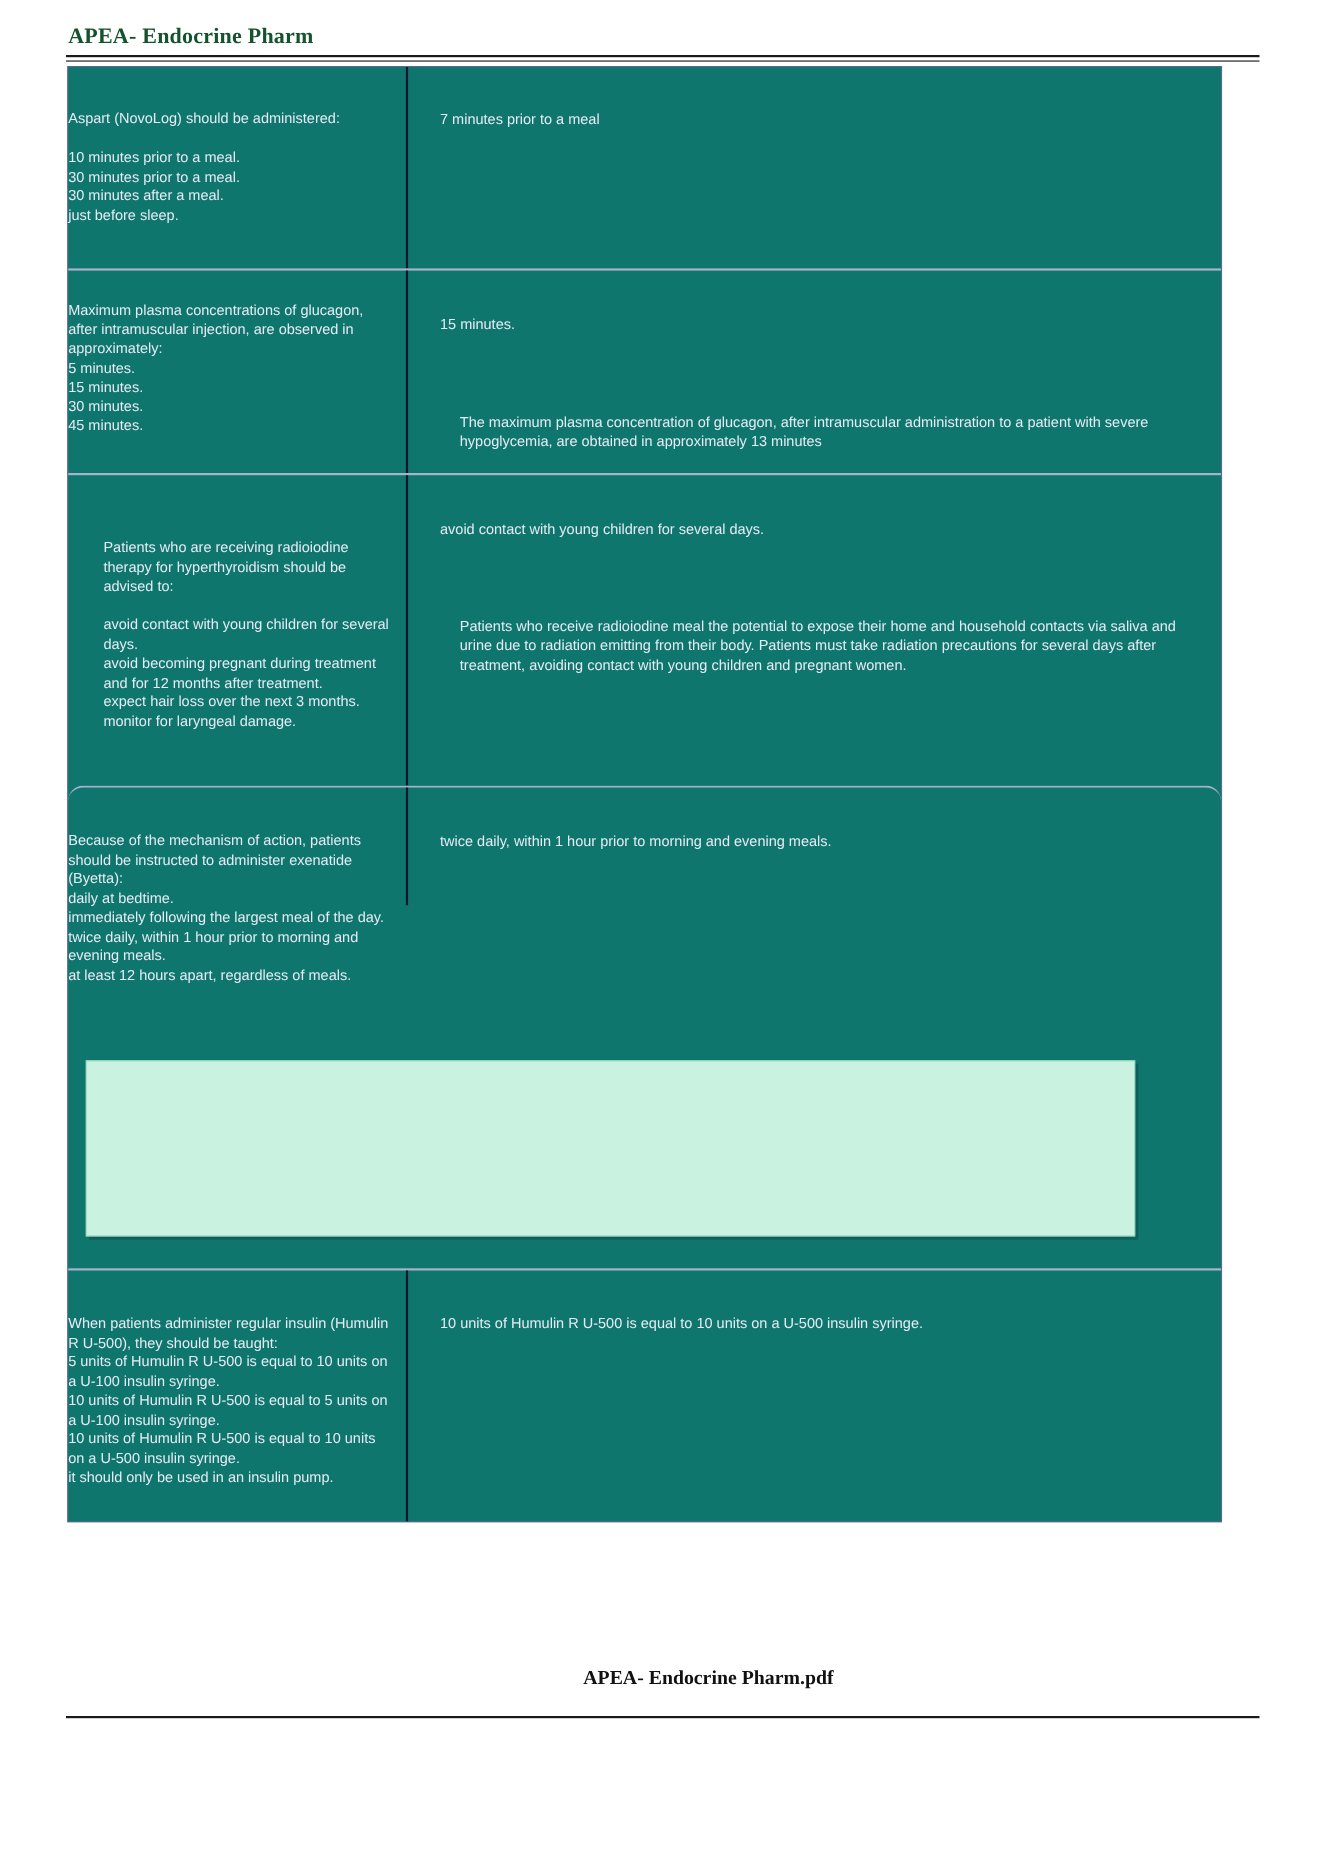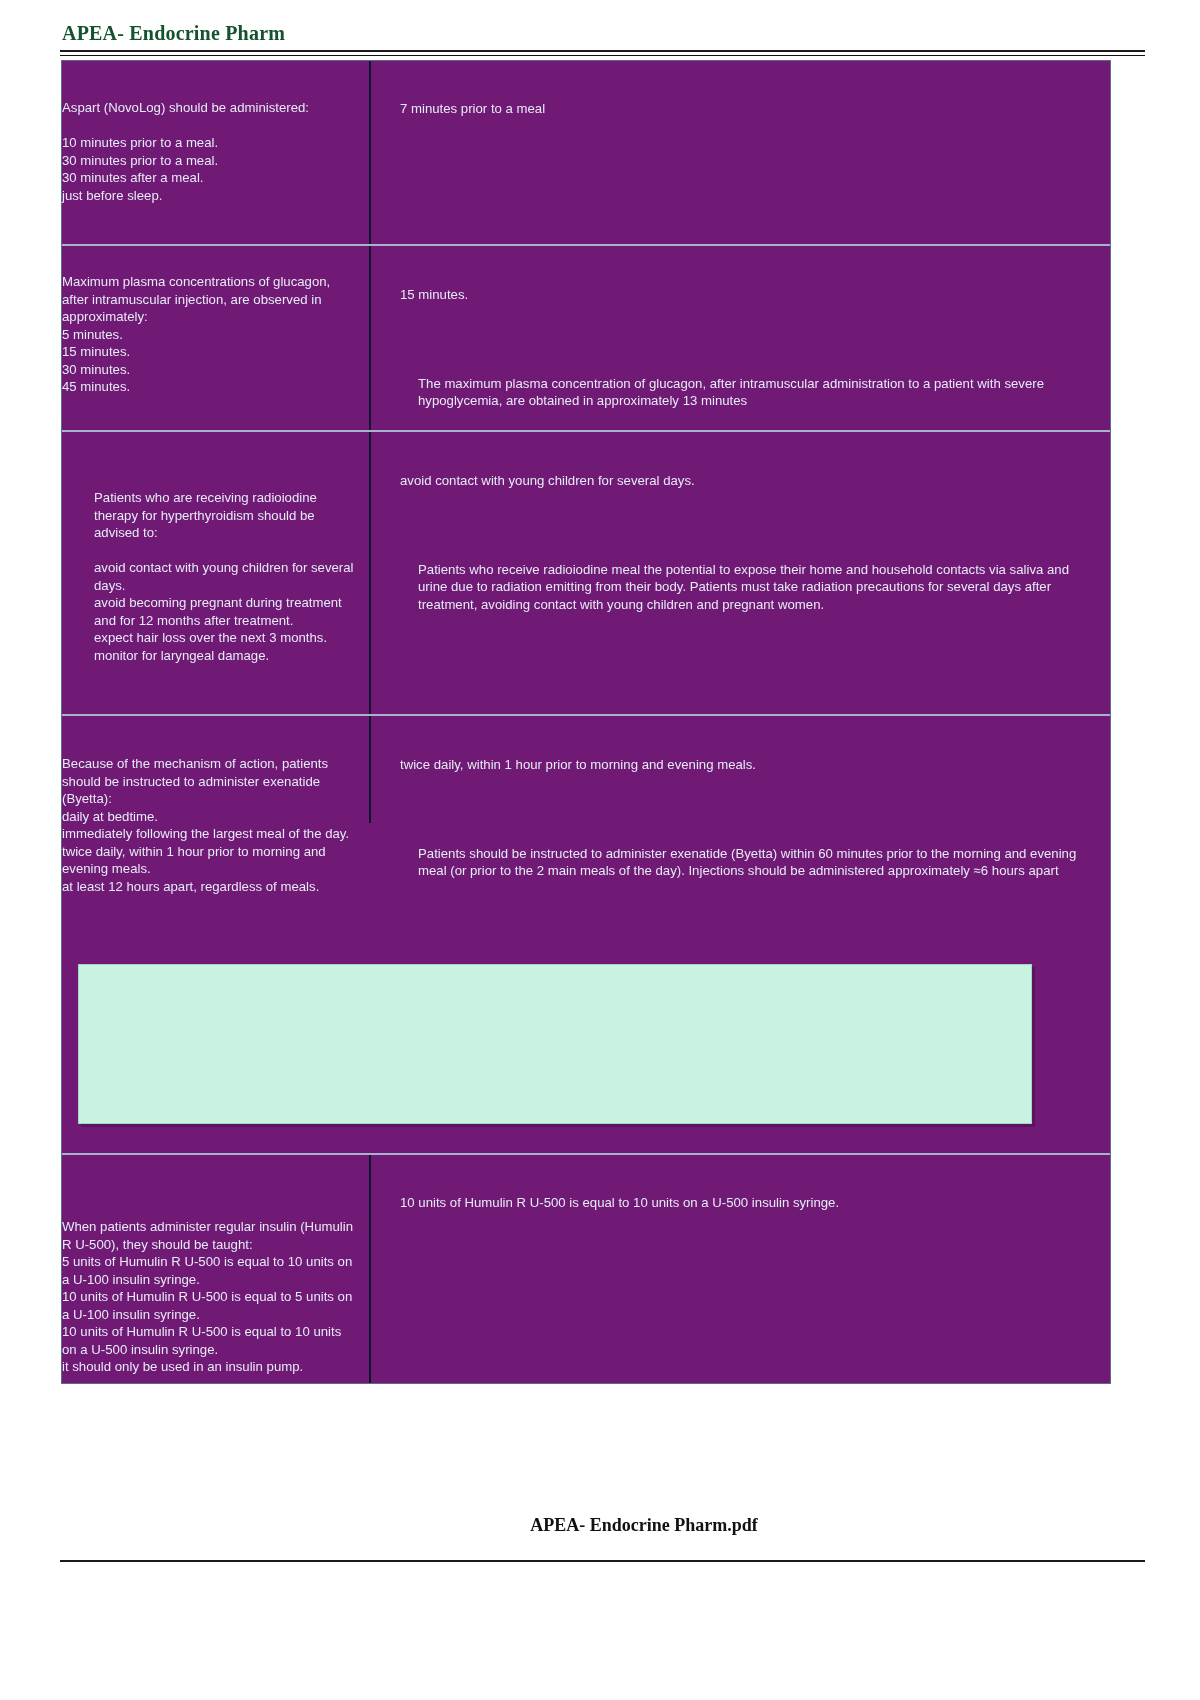--- a/index.html
+++ b/index.html
@@ -52,21 +52,21 @@
     background: #111111;
   }
 
   
   .capture {
     position: absolute;
     left: 62px;
     top: 61px;
     width: 1048px;
     height: 1322px;
-    background: #701a75;
+    background: #0f766e;
     box-shadow: 0 0 0 1px #5e6a8a;
   }
 
   .row {
     position: absolute;
     left: 0;
     width: 1048px;
     border-top: 2px solid #a9b2cc;
     box-sizing: border-box;
   }
@@ -188,40 +188,39 @@
 avoid contact with young children for several days.
 avoid becoming pregnant during treatment and for 12 months after treatment.
 expect hair loss over the next 3 months.
 monitor for laryngeal damage.</div>
       <div class="cell-a" style="top:5px;">
         <div class="ans-choice">avoid contact with young children for several days.</div>
         <div class="ans-expl">Patients who receive radioiodine meal the potential to expose their home and household contacts via saliva and urine due to radiation emitting from their body. Patients must take radiation precautions for several days after treatment, avoiding contact with young children and pregnant women.</div>
       </div>
     </div>
 
-    <div class="row" style="top:653px; height:439px;">
+    <div class="row" style="top:653px; height:439px;border-radius:14px;">
       <div class="divider" style="bottom:330px;"></div>
       <div class="cell-q" style="left:0px; top:39px;">Because of the mechanism of action, patients should be instructed to administer exenatide (Byetta):
 daily at bedtime.
 immediately following the largest meal of the day.
 twice daily, within 1 hour prior to morning and evening meals.
 at least 12 hours apart, regardless of meals.</div>
       <div class="cell-a" style="top:5px;">
         <div class="ans-choice">twice daily, within 1 hour prior to morning and evening meals.</div>
-        <div class="ans-expl">Patients should be instructed to administer exenatide (Byetta) within 60 minutes prior to the morning and evening meal (or prior to the 2 main meals of the day). Injections should be administered approximately ≈6 hours apart</div>
       </div>
     </div>
 
     <div class="highlight-box">
       <span></span>
     </div>
 
     <div class="row" style="top:1092px; height:230px;">
       <div class="divider"></div>
-      <div class="cell-q" style="left:0px; top:39px;margin-top:24px;">When patients administer regular insulin (Humulin R U-500), they should be taught:
+      <div class="cell-q" style="left:0px; top:39px;">When patients administer regular insulin (Humulin R U-500), they should be taught:
 5 units of Humulin R U-500 is equal to 10 units on a U-100 insulin syringe.
 10 units of Humulin R U-500 is equal to 5 units on a U-100 insulin syringe.
 10 units of Humulin R U-500 is equal to 10 units on a U-500 insulin syringe.
 it should only be used in an insulin pump.</div>
       <div class="cell-a" style="top:4px;">
         <div class="ans-choice" style="margin-bottom:31px;">10 units of Humulin R U-500 is equal to 10 units on a U-500 insulin syringe.</div>
       </div>
     </div>
 
   </div>

